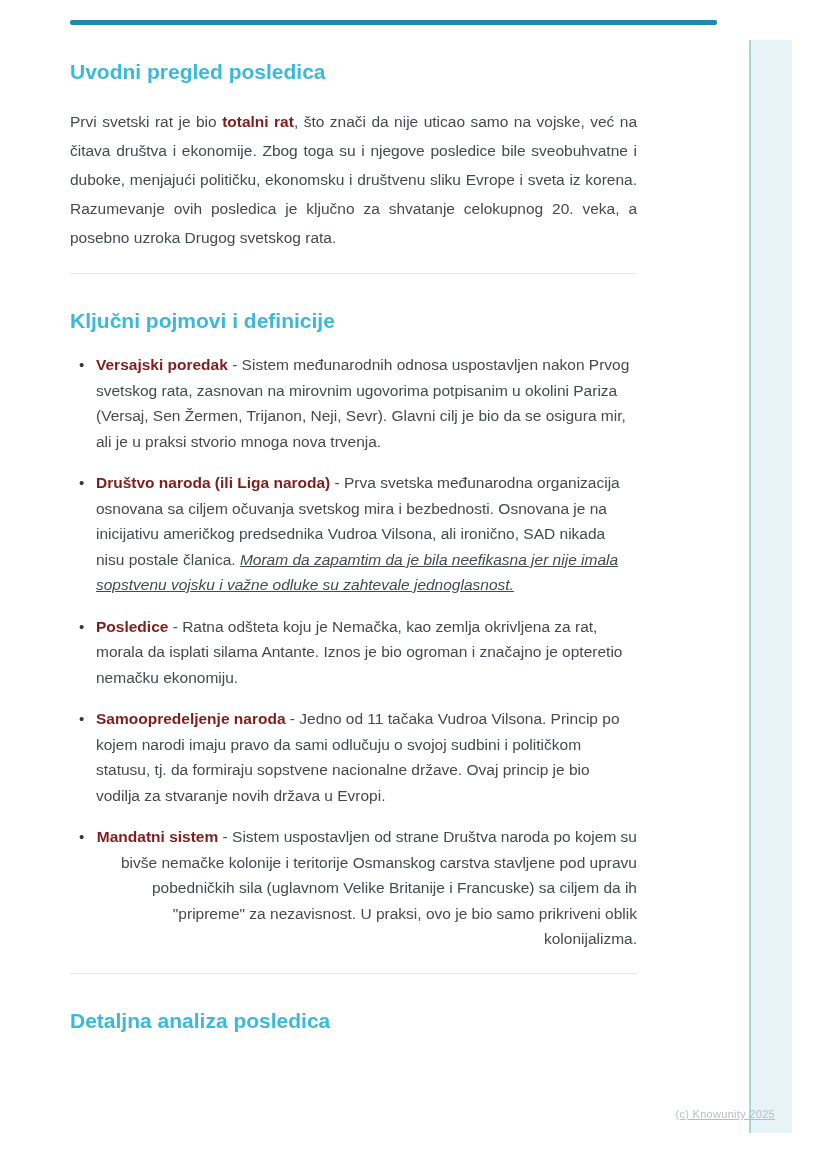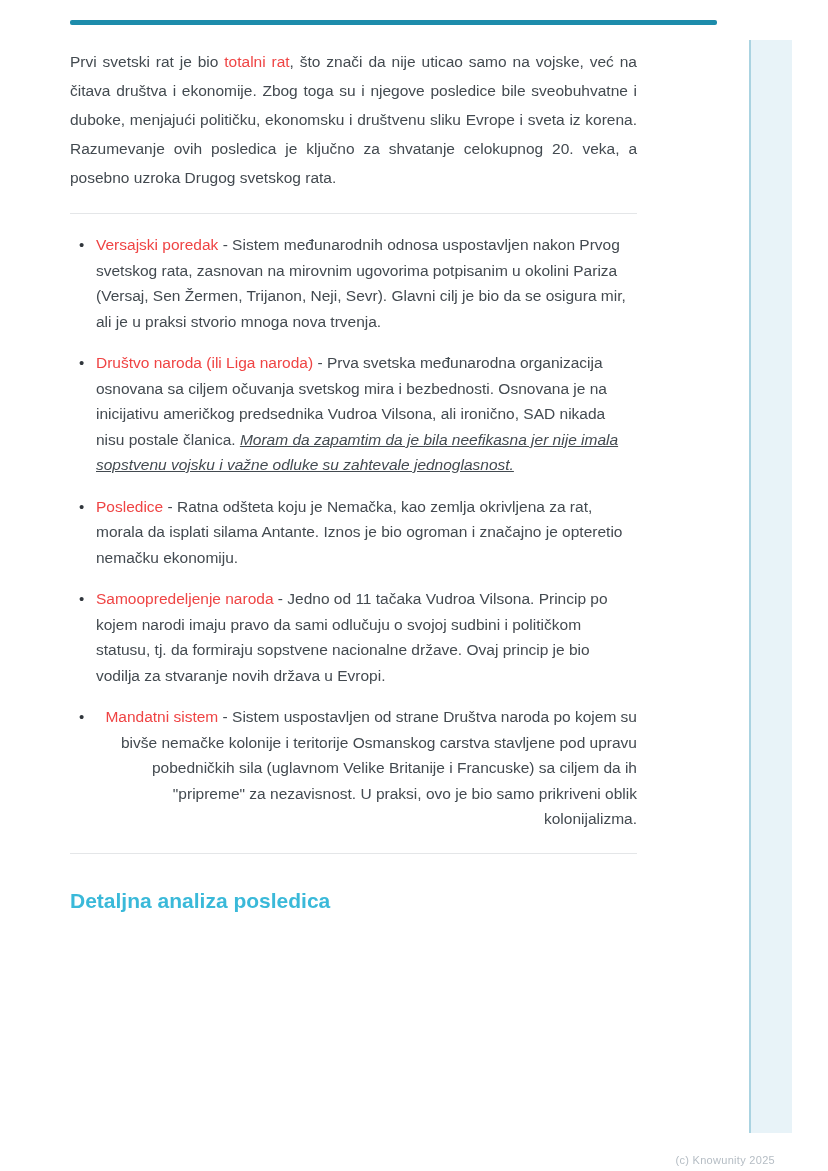--- a/index.html
+++ b/index.html
@@ -48,21 +48,21 @@
     line-height: 26px;
   }
   p.intro-paragraph {
     margin: 22px 0 0 0;
     font-size: 15.5px;
     line-height: 29px;
     color: #434a50;
     text-align: justify;
     width: 567px;
   }
-  strong.bold-term { font-weight: 400; color: #ef4444; }
+  strong.bold-term { font-weight: 700; color: #7f1d1d; }
   hr.divider {
     border: none;
     border-top: 1px solid #e4e6e8;
     margin: 21px 0 0 0;
     width: 567px;
   }
   ul.terms-list {
     margin: 18px 0 0 0;
     padding: 0 0 0 26px;
     list-style: none;
@@ -79,41 +79,44 @@
     position: absolute;
     left: -17px;
     top: 0;
     color: #30363c;
     font-size: 15px;
   }
   ul.terms-list li:last-child { margin-bottom: 0; text-align: right; }
   em.note-italic { font-style: italic; text-decoration: underline; }
   .watermark {
     position: absolute;
-    top: 1154px;
+    top: 1108px;
     right: 53px;
     font-size: 11px;
     color: #b5bdc4;
     letter-spacing: 0.3px;
     z-index: 3;
+    text-decoration: underline;
   }
 </style>
 </head>
 <body>
 
 <div class="side-strip"></div>
 
 <div class="content">
 
   <div class="title-rule"></div>
 
+  <h2 class="section-heading">Uvodni pregled posledica</h2>
   <p class="intro-paragraph"><span>Prvi svetski rat je bio </span><strong class="bold-term">totalni rat</strong><span>, što znači da nije uticao samo na vojske, već na čitava društva i ekonomije. Zbog toga su i njegove posledice bile sveobuhvatne i duboke, menjajući političku, ekonomsku i društvenu sliku Evrope i sveta iz korena. Razumevanje ovih posledica je ključno za shvatanje celokupnog 20. veka, a posebno uzroka Drugog svetskog rata.</span></p>
 
   <hr class="divider">
 
+  <h2 class="section-heading">Ključni pojmovi i definicije</h2>
 
   <ul class="terms-list">
     <li><strong class="bold-term">Versajski poredak</strong><span> - Sistem međunarodnih odnosa uspostavljen nakon Prvog svetskog rata, zasnovan na mirovnim ugovorima potpisanim u okolini Pariza (Versaj, Sen Žermen, Trijanon, Neji, Sevr). Glavni cilj je bio da se osigura mir, ali je u praksi stvorio mnoga nova trvenja.</span></li>
     <li><strong class="bold-term">Društvo naroda (ili Liga naroda)</strong><span> - Prva svetska međunarodna organizacija osnovana sa ciljem očuvanja svetskog mira i bezbednosti. Osnovana je na inicijativu američkog predsednika Vudroa Vilsona, ali ironično, SAD nikada nisu postale članica. </span><em class="note-italic">Moram da zapamtim da je bila neefikasna jer nije imala sopstvenu vojsku i važne odluke su zahtevale jednoglasnost.</em></li>
     <li><strong class="bold-term">Posledice</strong><span> - Ratna odšteta koju je Nemačka, kao zemlja okrivljena za rat, morala da isplati silama Antante. Iznos je bio ogroman i značajno je opteretio nemačku ekonomiju.</span></li>
     <li><strong class="bold-term">Samoopredeljenje naroda</strong><span> - Jedno od 11 tačaka Vudroa Vilsona. Princip po kojem narodi imaju pravo da sami odlučuju o svojoj sudbini i političkom statusu, tj. da formiraju sopstvene nacionalne države. Ovaj princip je bio vodilja za stvaranje novih država u Evropi.</span></li>
     <li><strong class="bold-term">Mandatni sistem</strong><span> - Sistem uspostavljen od strane Društva naroda po kojem su bivše nemačke kolonije i teritorije Osmanskog carstva stavljene pod upravu pobedničkih sila (uglavnom Velike Britanije i Francuske) sa ciljem da ih "pripreme" za nezavisnost. U praksi, ovo je bio samo prikriveni oblik kolonijalizma.</span></li>
   </ul>
 
   <hr class="divider">

